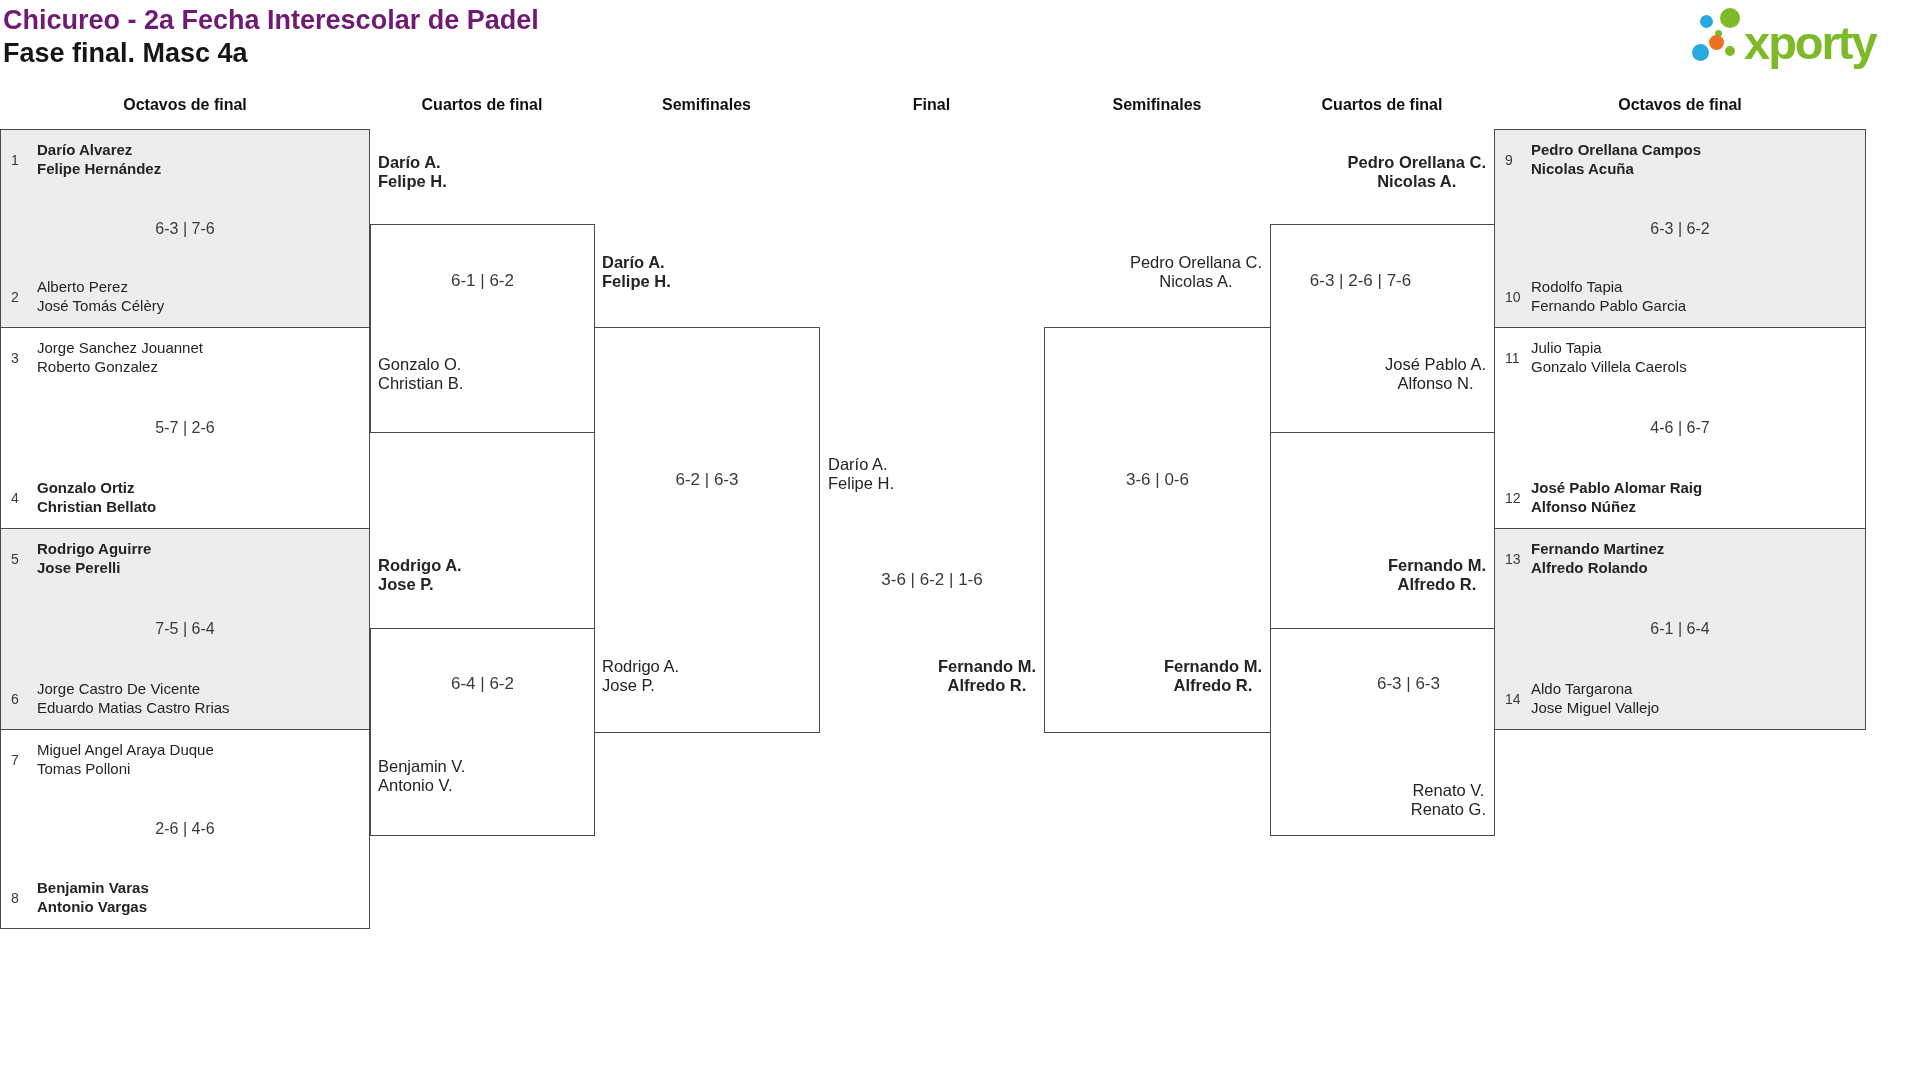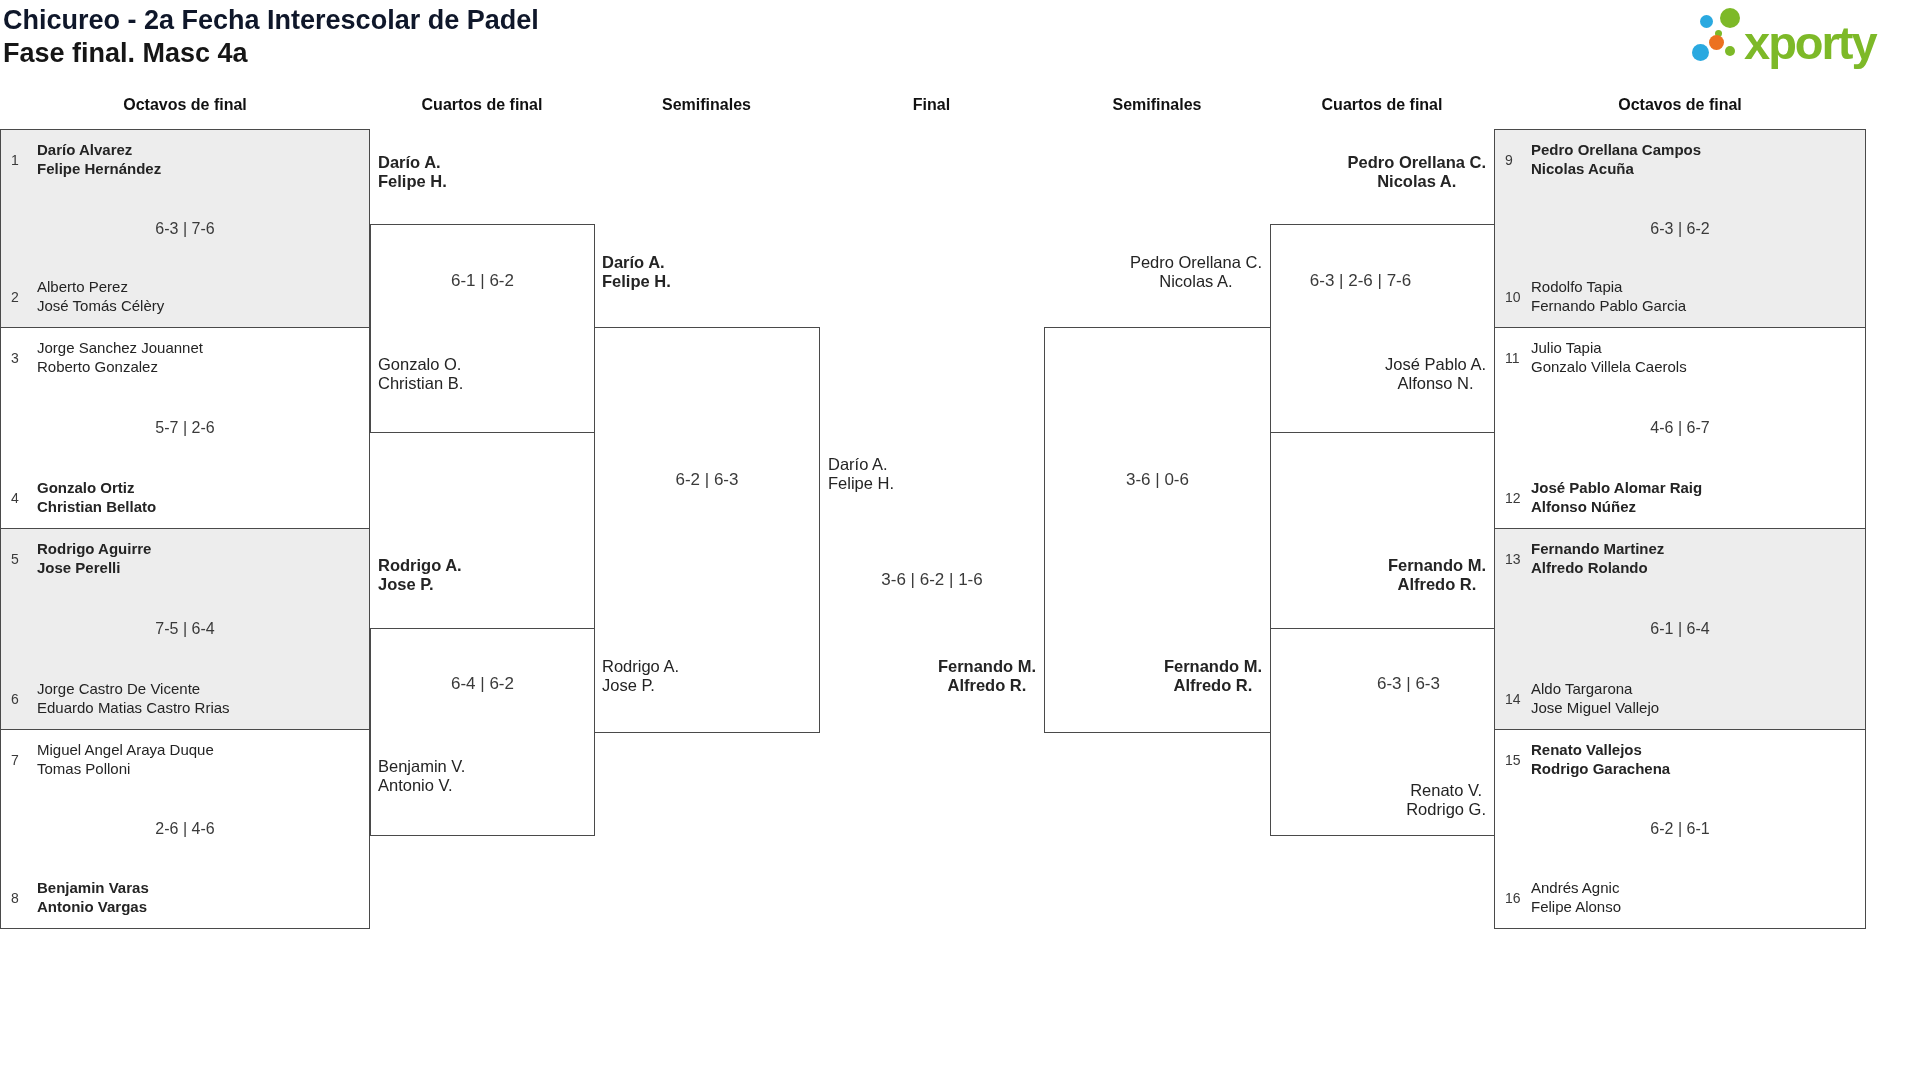--- a/index.html
+++ b/index.html
@@ -1,20 +1,20 @@
 <!DOCTYPE html>
 <html><head>
 <meta charset="utf-8">
 <style>
   html,body{margin:0;padding:0;background:#fff;}
   body{font-family:"Liberation Sans",sans-serif;color:#242424;}
   #stage{position:relative;width:1920px;height:1067px;background:#fff;overflow:hidden;}
 
   
-  .title{position:absolute;left:3px;top:4px;font-size:27px;line-height:33px;font-weight:700;color:#0f172a;}
+  .title{position:absolute;left:3px;top:4px;font-size:27px;line-height:33px;font-weight:700;color:#701a75;}
   .subtitle{position:absolute;left:3px;top:37px;font-size:27px;line-height:33px;font-weight:700;color:#161616;}
 
   
   .logo-dot{position:absolute;border-radius:50%;}
   .logo-text{position:absolute;left:1744px;top:18px;font-size:47px;line-height:50px;font-weight:700;letter-spacing:-2px;color:#7db928;}
 
   
   .rh{position:absolute;top:96px;height:22px;text-align:center;font-size:16px;font-weight:600;color:#111;}
 
   
@@ -183,37 +183,20 @@
     <div class="score-c">6-1 | 6-4</div>
     <div class="team-row bot">
       <span class="seed">14</span>
       <div class="names">
         <div>Aldo Targarona</div>
         <div>Jose Miguel Vallejo</div>
       </div>
     </div>
   </div>
 
-  <div class="box oct-r" style="top:729px;height:200px;">
-    <div class="team-row top">
-      <span class="seed">15</span>
-      <div class="names w">
-        <div>Renato Vallejos</div>
-        <div>Rodrigo Garachena</div>
-      </div>
-    </div>
-    <div class="score-c">6-2 | 6-1</div>
-    <div class="team-row bot">
-      <span class="seed">16</span>
-      <div class="names">
-        <div>Andrés Agnic</div>
-        <div>Felipe Alonso</div>
-      </div>
-    </div>
-  </div>
 
   <div class="box" style="left:370px;top:224px;width:225px;height:209px;"></div>
   <div class="box" style="left:370px;top:628px;width:225px;height:208px;"></div>
   <div class="box" style="left:594px;top:327px;width:226px;height:406px;"></div>
   <div class="box" style="left:1044px;top:327px;width:227px;height:406px;"></div>
   <div class="box" style="left:1270px;top:224px;width:225px;height:209px;"></div>
   <div class="box" style="left:1270px;top:628px;width:225px;height:208px;"></div>
 
   <div class="lbl w" style="left:378px;top:153px;">
     <div>Darío A.</div>
@@ -275,16 +258,16 @@
     <div>Alfonso N.</div>
   </div>
 
   <div class="lbl w ra" style="right:434px;top:556px;">
     <div>Fernando M.</div>
     <div>Alfredo R.</div>
   </div>
   <div class="rscore" style="left:1296px;width:225px;top:674px;">6-3 | 6-3</div>
   <div class="lbl ra" style="right:434px;top:757px;margin-top:24px;">
     <div>Renato V.</div>
-    <div>Rodrigo G.</div>
+    <div>Renato G.</div>
   </div>
 
 </div>
 
 </body></html>

